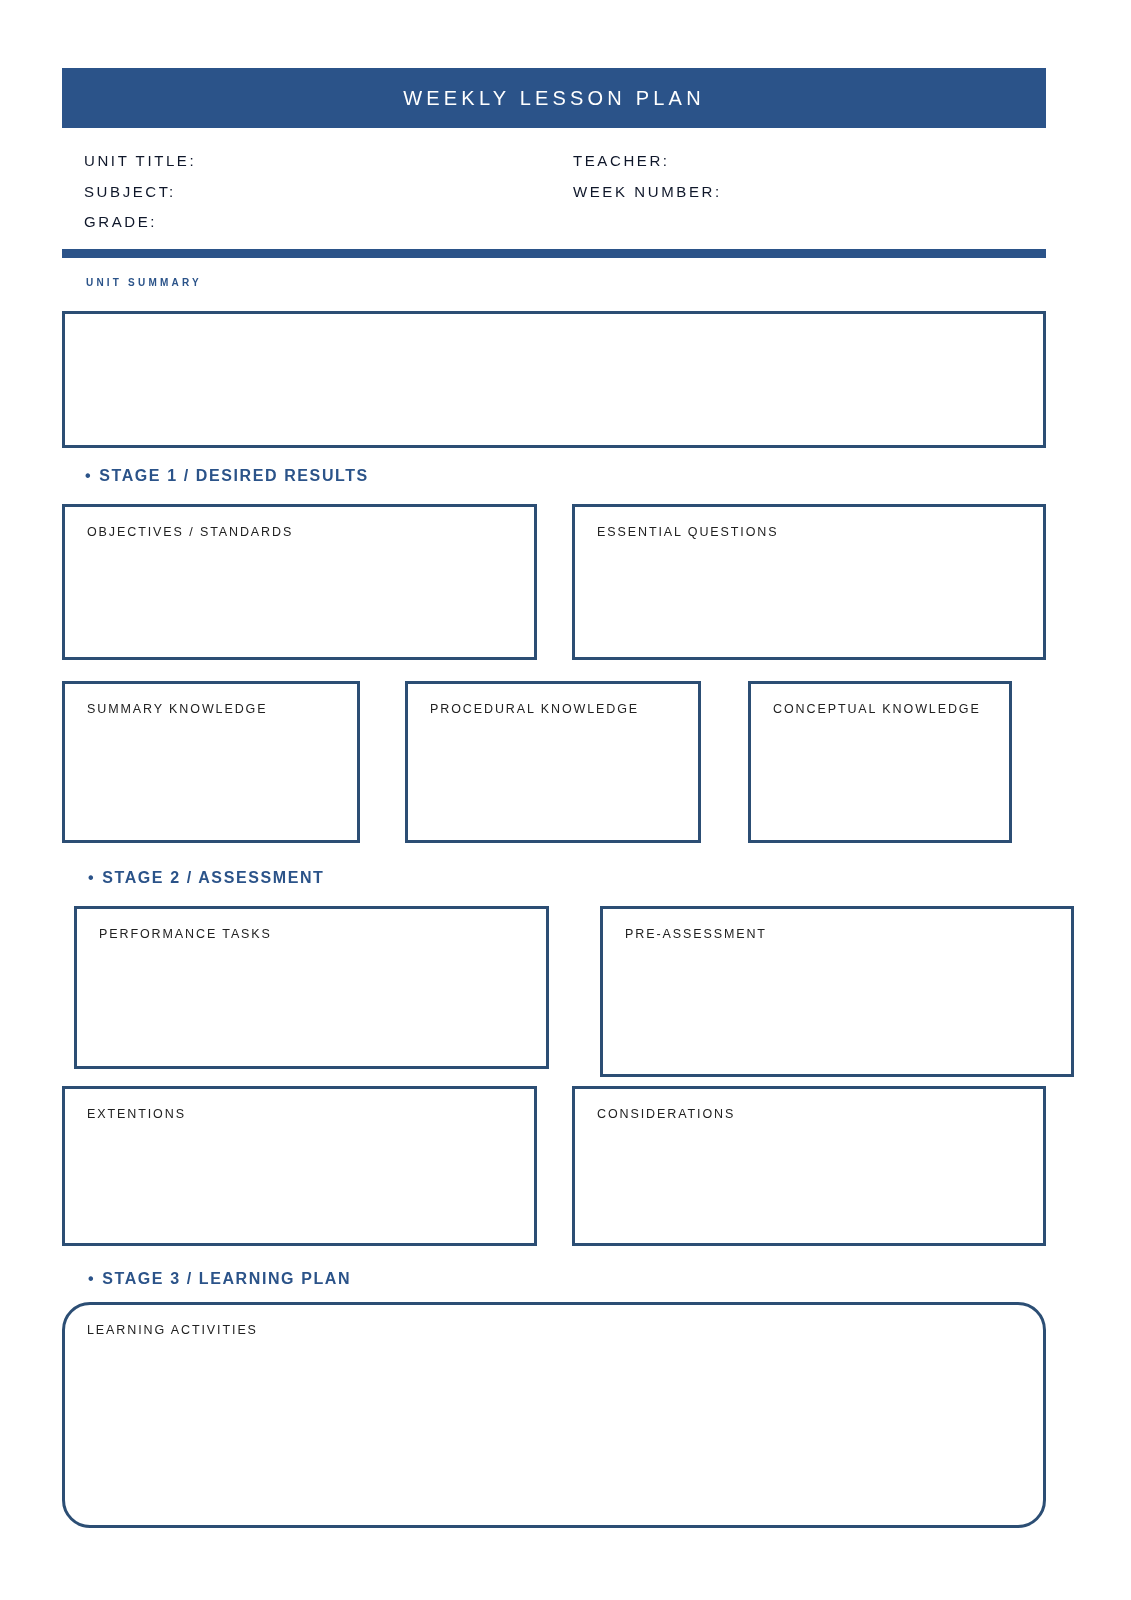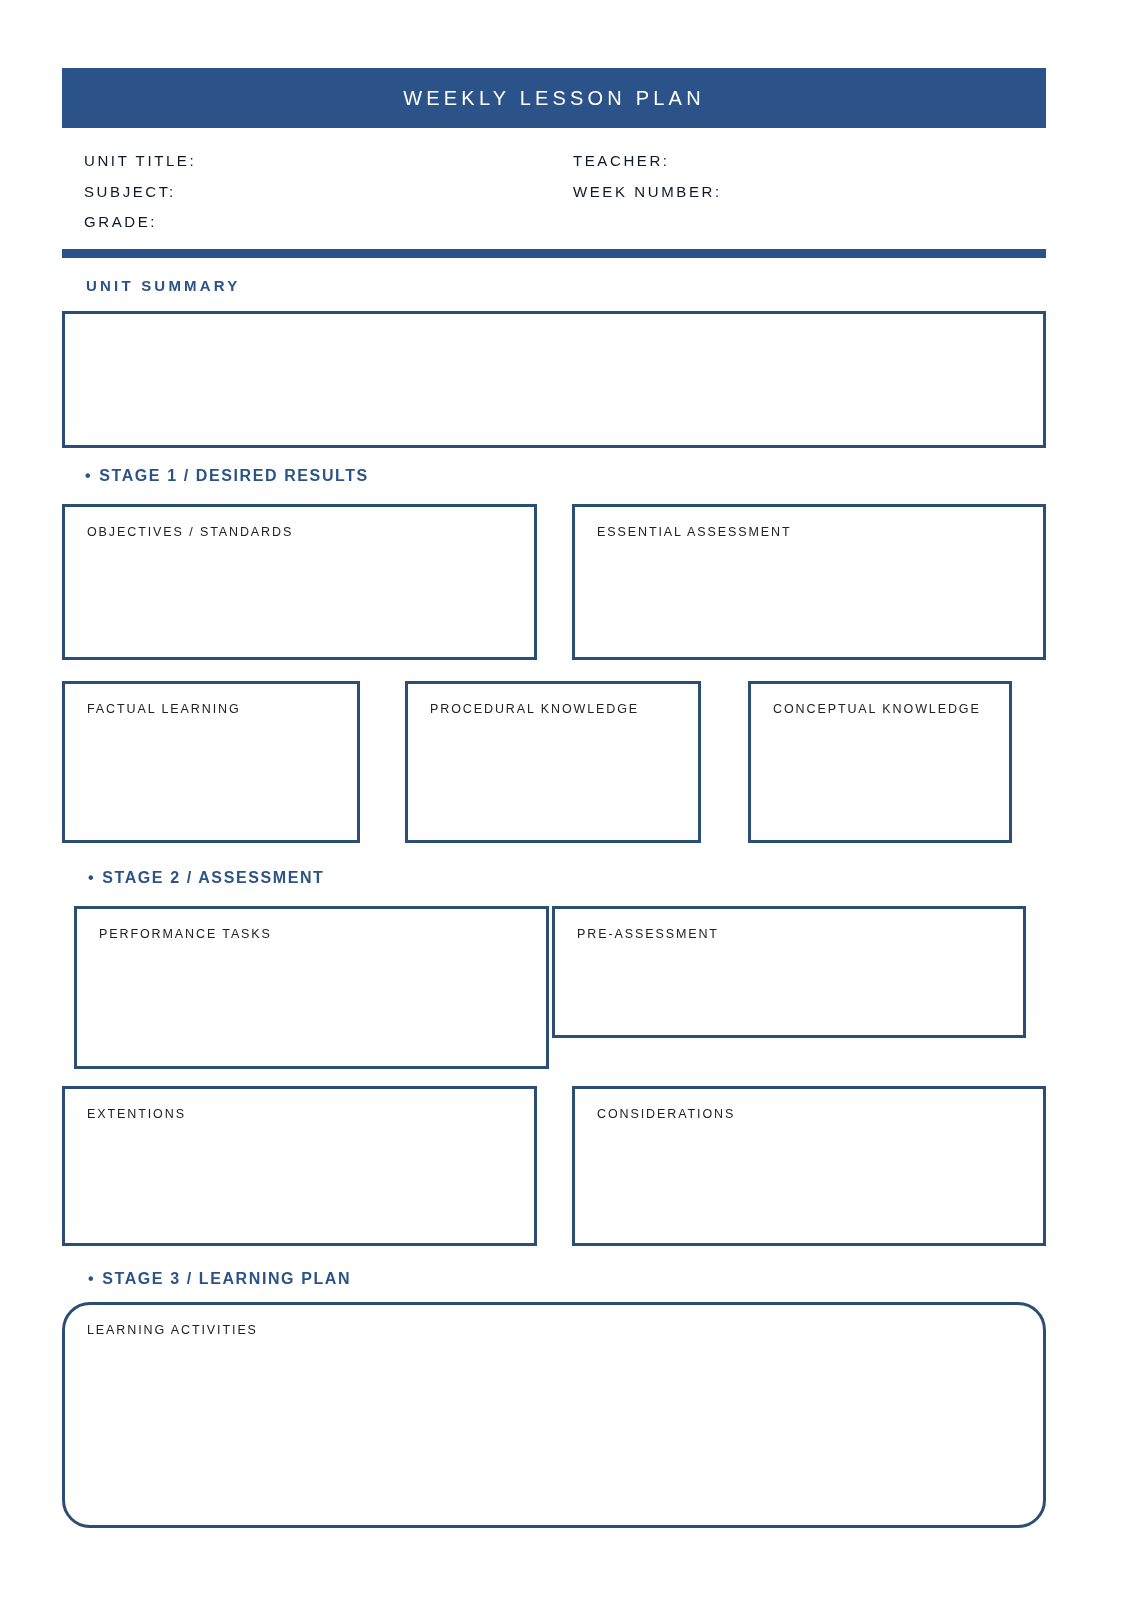--- a/index.html
+++ b/index.html
@@ -76,21 +76,21 @@
     left: 62px;
     top: 249px;
     width: 984px;
     height: 9px;
     background: #2B5389;
   }
 
   
   .section-label {
     position: absolute;
-    font-size: 15px;
+    font-size: 10px;
     letter-spacing: 3.2px;
     color: #2B5389;
     font-weight: 700;
     white-space: nowrap;
   }
 
   
   .stage-heading {
     position: absolute;
     font-size: 16px;
@@ -165,26 +165,26 @@
   <div class="stage-heading" style="left:85px; top:467px;">
     <span class="stage-bullet">•</span><span>STAGE 1 / DESIRED RESULTS</span>
   </div>
 
   <div class="box" style="left:62px; top:504px; width:475px; height:156px;">
     <div class="box-label">OBJECTIVES / STANDARDS</div>
     <div class="box-field"></div>
   </div>
 
   <div class="box" style="left:572px; top:504px; width:474px; height:156px;">
-    <div class="box-label">ESSENTIAL ASSESSMENT</div>
+    <div class="box-label">ESSENTIAL QUESTIONS</div>
     <div class="box-field"></div>
   </div>
 
   <div class="box" style="left:62px; top:681px; width:298px; height:162px;">
-    <div class="box-label">FACTUAL LEARNING</div>
+    <div class="box-label">SUMMARY KNOWLEDGE</div>
     <div class="box-field"></div>
   </div>
 
   <div class="box" style="left:405px; top:681px; width:296px; height:162px;">
     <div class="box-label">PROCEDURAL KNOWLEDGE</div>
     <div class="box-field"></div>
   </div>
 
   <div class="box" style="left:748px; top:681px; width:264px; height:162px;">
     <div class="box-label">CONCEPTUAL KNOWLEDGE</div>
@@ -193,21 +193,21 @@
 
   <div class="stage-heading" style="left:88px; top:869px;">
     <span class="stage-bullet">•</span><span>STAGE 2 / ASSESSMENT</span>
   </div>
 
   <div class="box" style="left:62px; top:906px; width:475px; height:163px;margin-left:12px;">
     <div class="box-label">PERFORMANCE TASKS</div>
     <div class="box-field"></div>
   </div>
 
-  <div class="box" style="left:552px; top:906px; width:474px; height:132px;">
+  <div class="box" style="left:600px; top:906px; width:474px; height:171px;">
     <div class="box-label">PRE-ASSESSMENT</div>
     <div class="box-field"></div>
   </div>
 
   <div class="box" style="left:62px; top:1086px; width:475px; height:160px;">
     <div class="box-label">EXTENTIONS</div>
     <div class="box-field"></div>
   </div>
 
   <div class="box" style="left:572px; top:1086px; width:474px; height:160px;">

